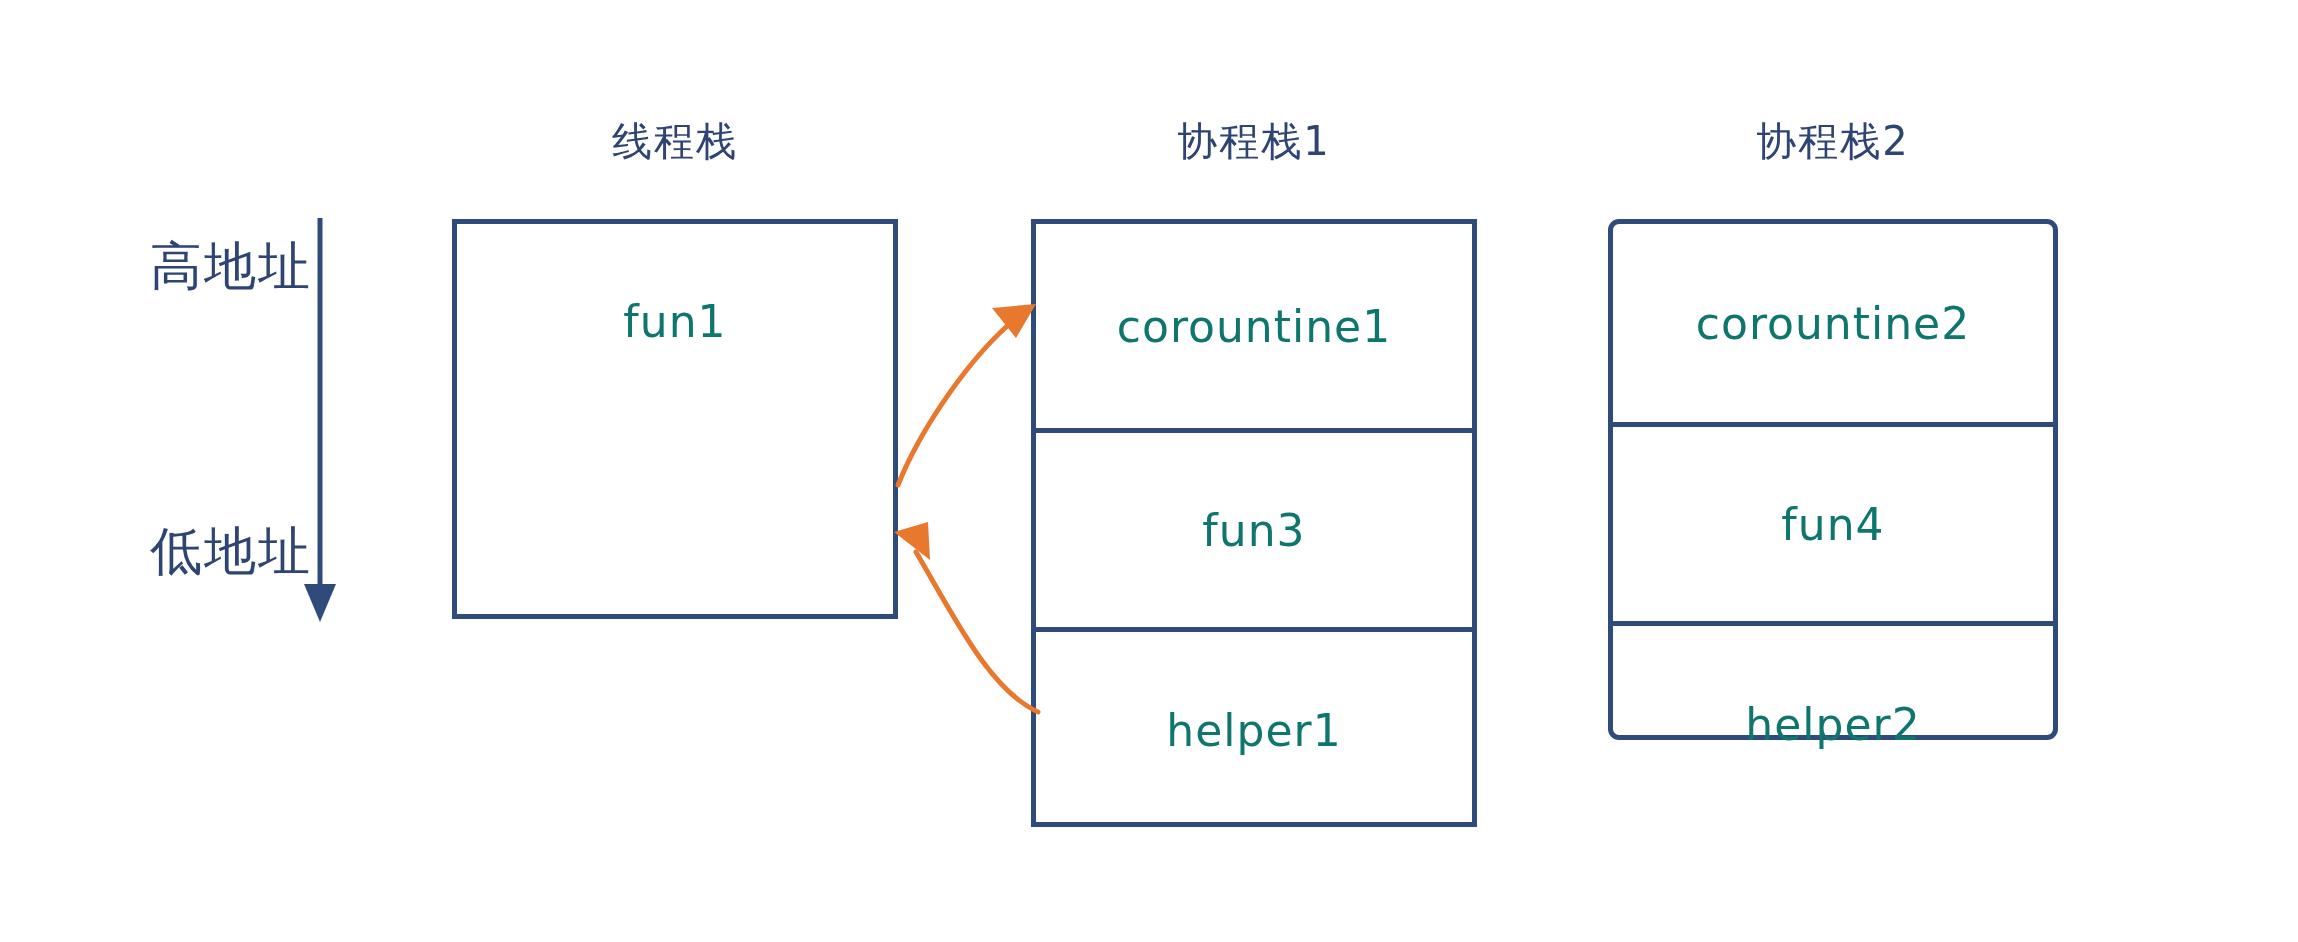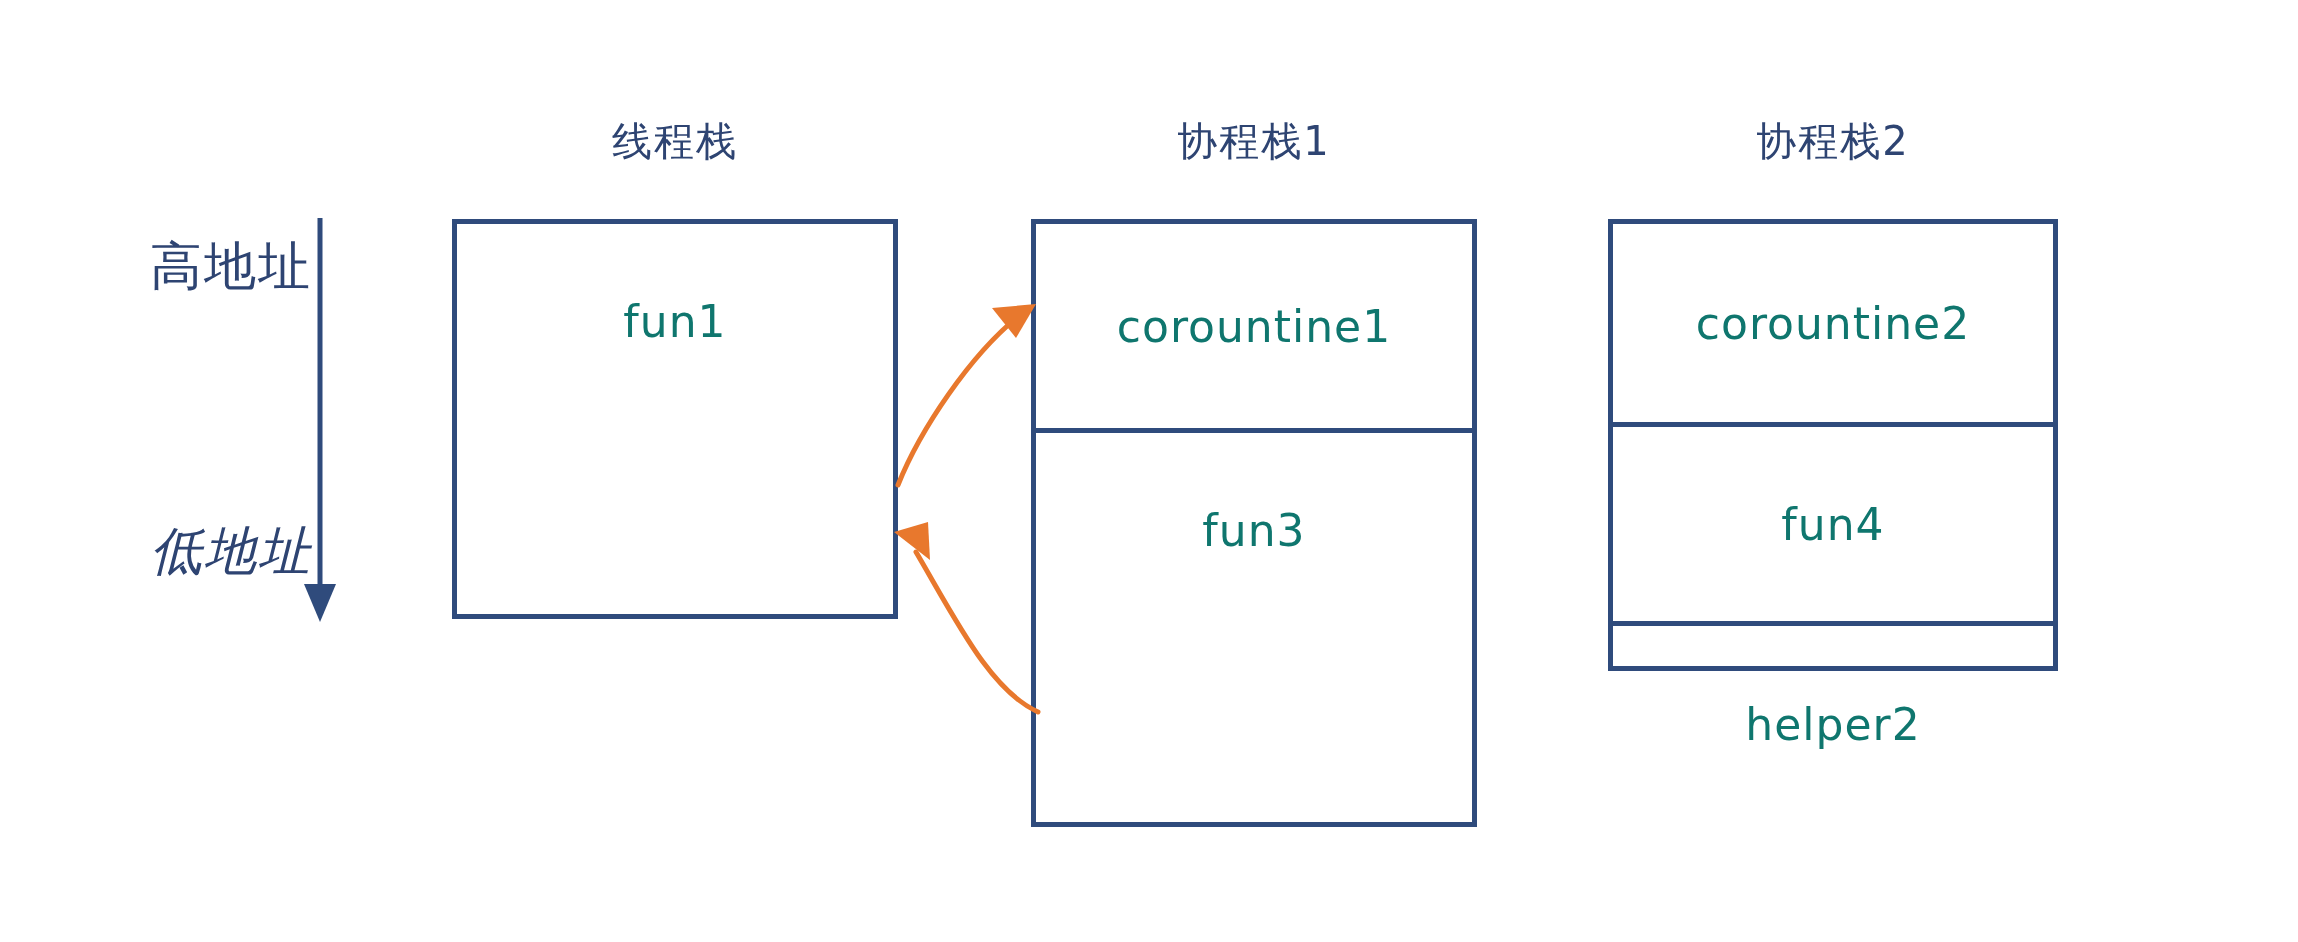--- a/index.html
+++ b/index.html
@@ -27,21 +27,21 @@
   .axis-label {
     position: absolute;
     color: #2E4472;
     font-family: "DejaVu Sans", sans-serif;
     font-size: 52px;
     letter-spacing: 2px;
     white-space: nowrap;
     line-height: 1;
   }
   #label-high { left: 150px; top: 240px; }
-  #label-low  { left: 150px; top: 525px; font-style: italic; }
+  #label-low  { left: 150px; top: 525px; }
 
   #axis-svg {
     position: absolute;
     left: 290px;
     top: 210px;
     width: 70px;
     height: 420px;
   }
 
   
@@ -84,21 +84,21 @@
   #col-thread .stack-box { height: 400px; }
   #col-thread .stack-cell { height: 195px; }
 
   #col-coro1    { left: 1031px; width: 446px; }
   #col-coro1 .stack-box { height: 608px; }
   #col-coro1 .stack-cell:nth-child(1) { height: 204px; }
   #col-coro1 .stack-cell:nth-child(2) { height: 199px; }
   #col-coro1 .stack-cell:nth-child(3) { height: 201px; }
 
   #col-coro2    { left: 1608px; width: 450px; }
-  #col-coro2 .stack-box { height: 452px; }
+  #col-coro2 .stack-box { height: 521px; border-radius: 11px; }
   #col-coro2 .stack-cell:nth-child(1) { height: 198px; }
   #col-coro2 .stack-cell:nth-child(2) { height: 199px; }
   #col-coro2 .stack-cell:nth-child(3) { height: 201px; }
 
   
   #arrows-svg {
     position: absolute;
     left: 860px;
     top: 260px;
     width: 260px;
@@ -127,20 +127,21 @@
     <div class="stack-box">
       <div class="stack-cell">fun1</div>
     </div>
   </div>
 
   <div class="stack-col" id="col-coro1">
     <div class="stack-title">协程栈1</div>
     <div class="stack-box">
       <div class="stack-cell">corountine1</div>
       <div class="stack-cell">fun3</div>
+      <div class="stack-cell">helper1</div>
     </div>
   </div>
 
   <div class="stack-col" id="col-coro2">
     <div class="stack-title">协程栈2</div>
     <div class="stack-box">
       <div class="stack-cell">corountine2</div>
       <div class="stack-cell">fun4</div>
       <div class="stack-cell">helper2</div>
     </div>

